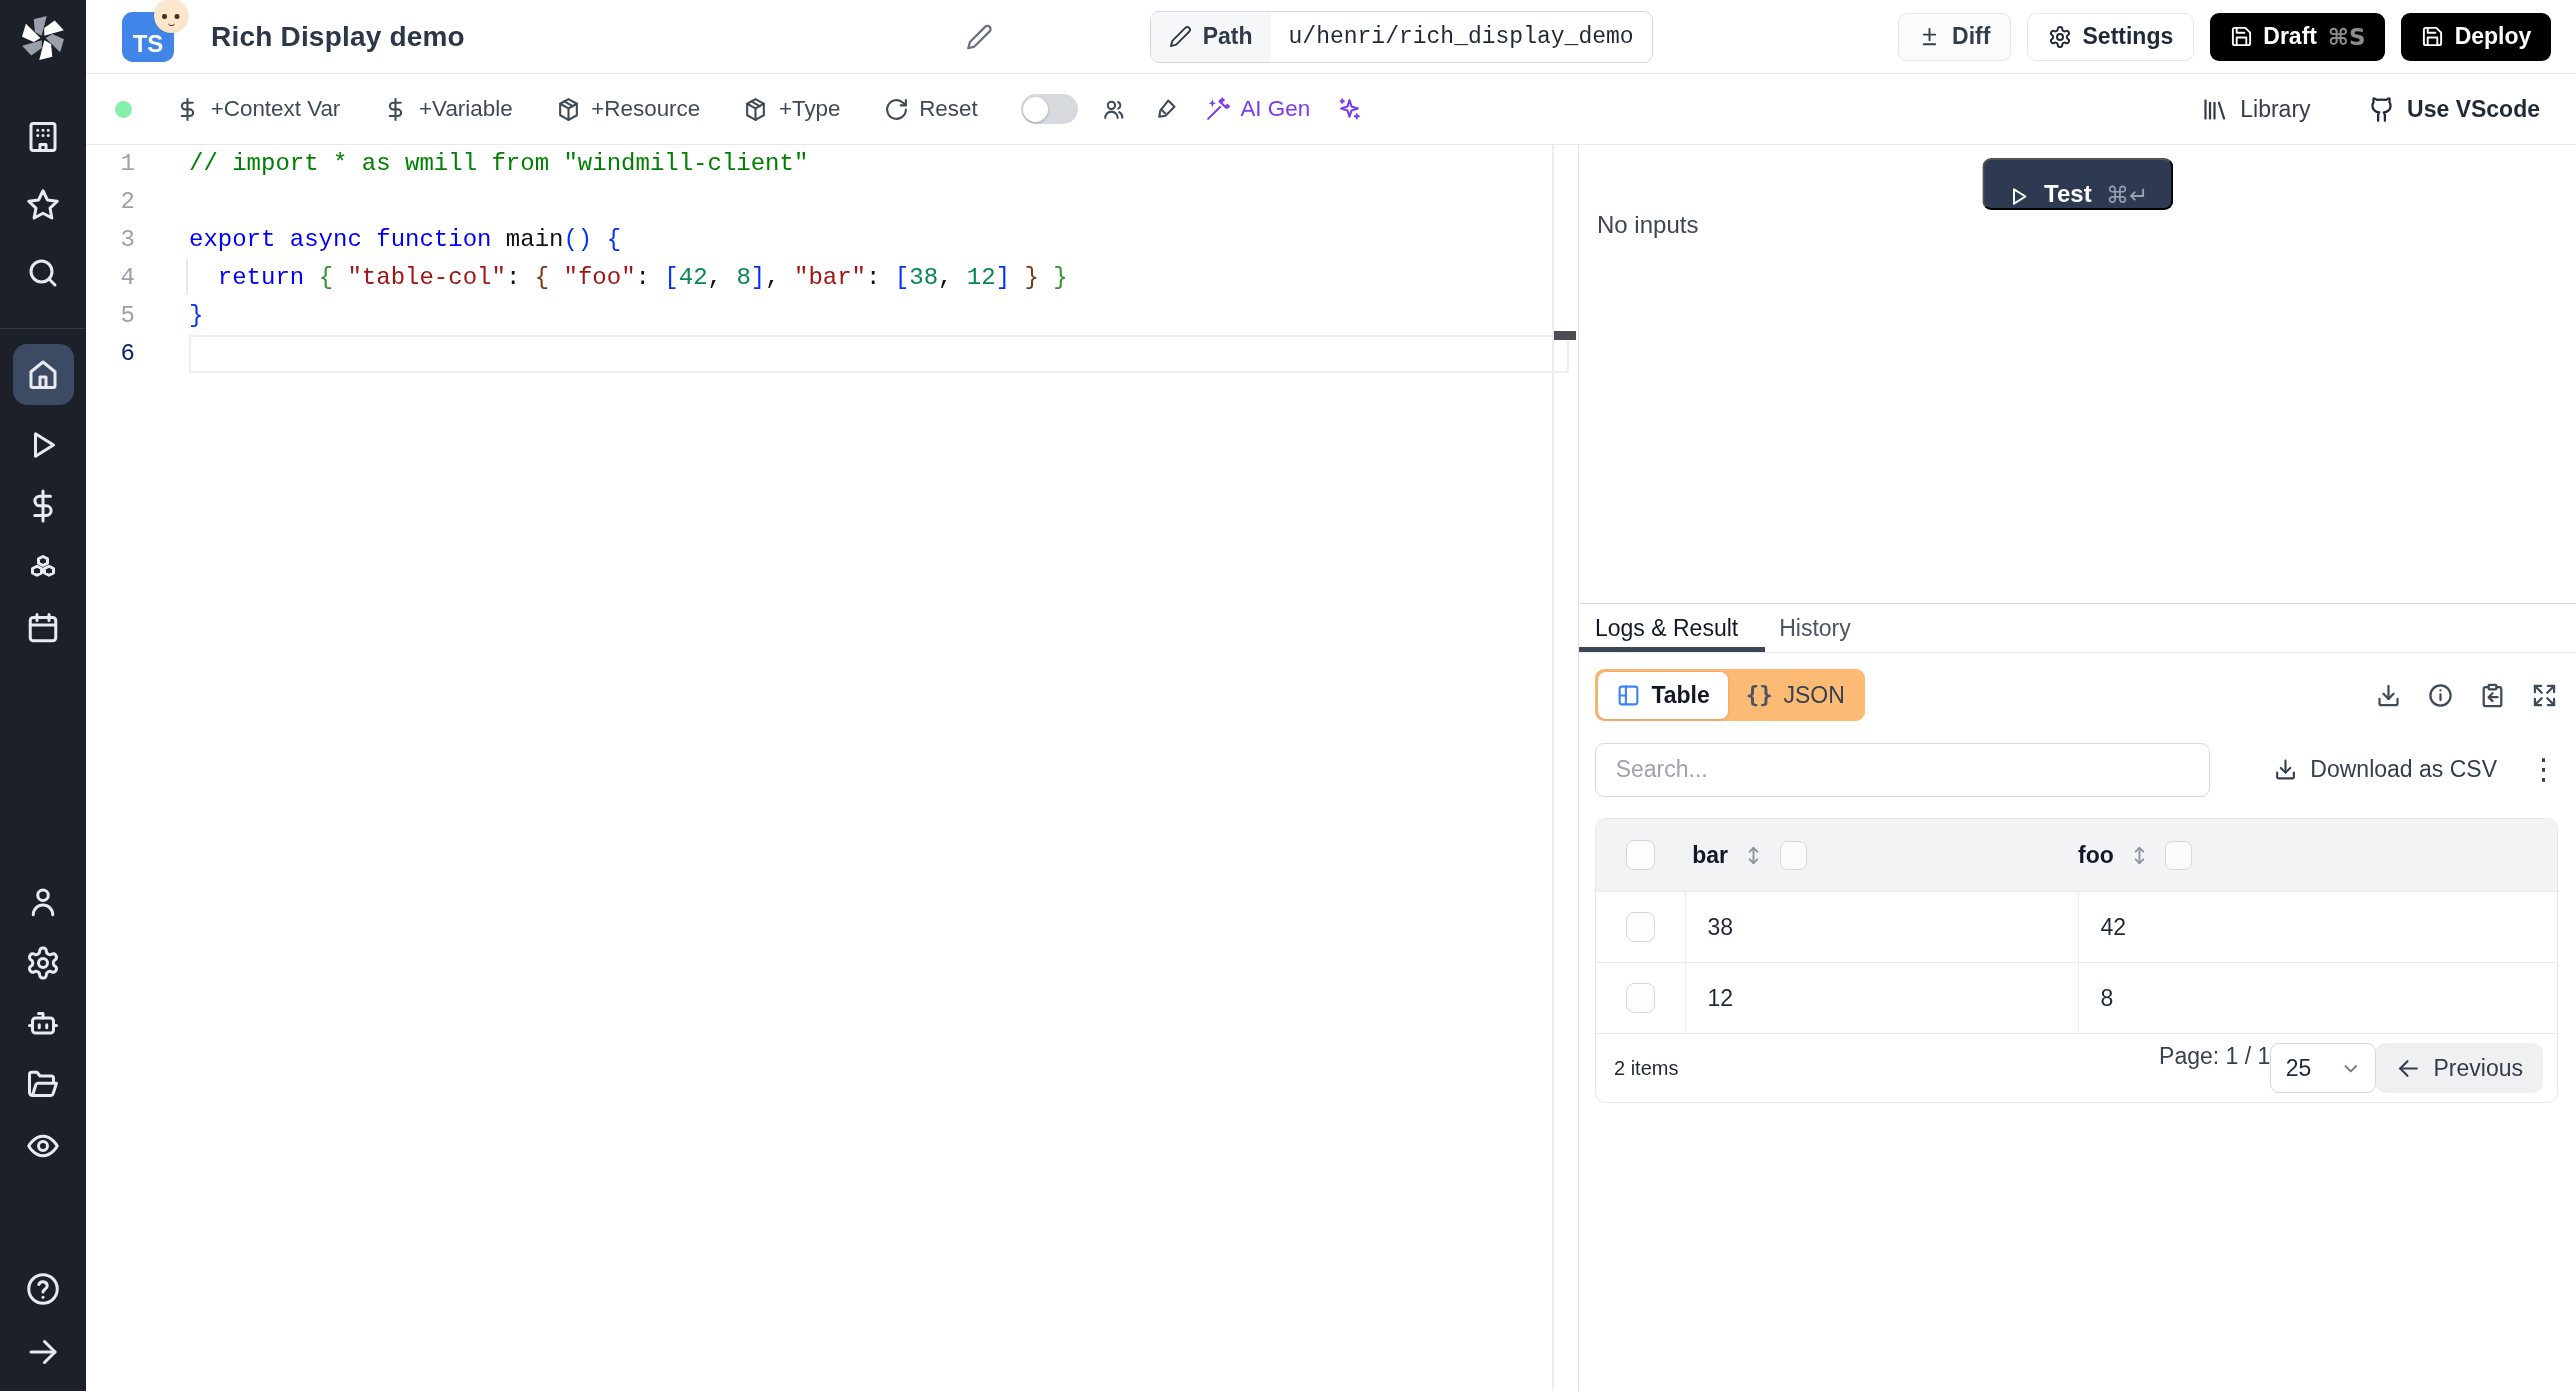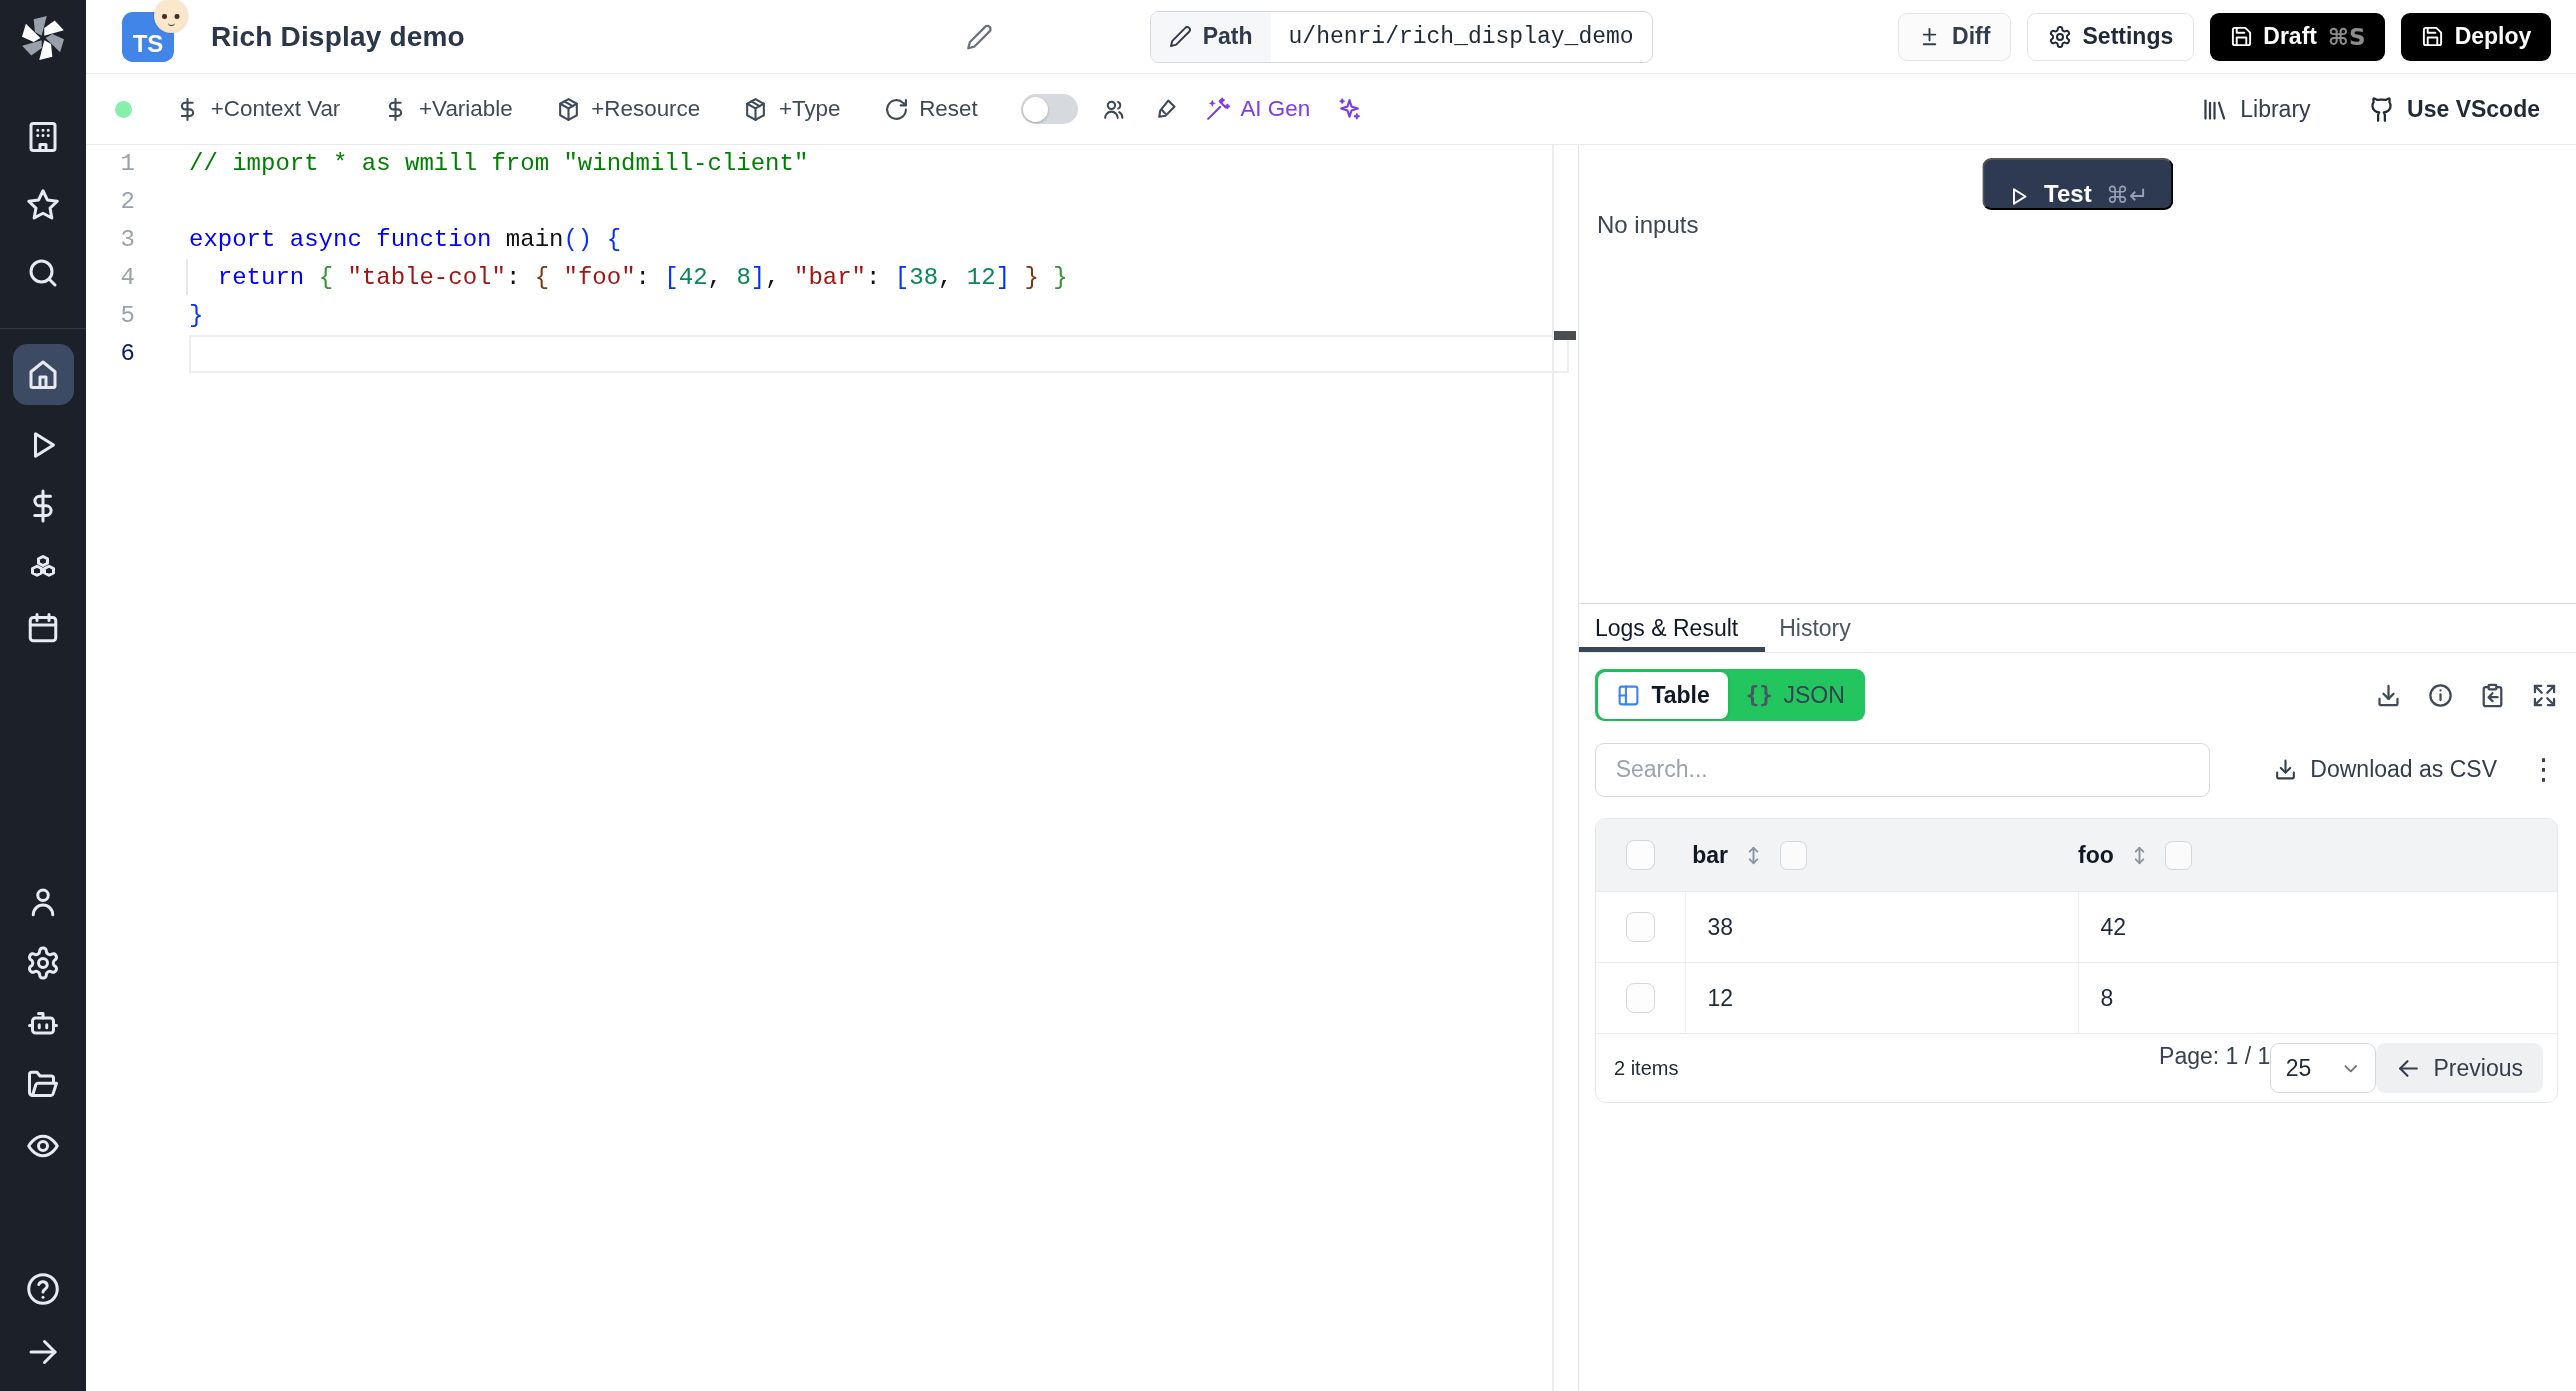--- a/index.html
+++ b/index.html
@@ -76,21 +76,21 @@
   .test-shortcut{color:#97a1b4;font-weight:400;font-family:"DejaVu Sans",sans-serif;font-size:23px}
   .no-inputs{position:absolute;left:18px;top:66px;font-size:24px;color:#3c4654}
 
   .tabs{display:flex;height:48px;border-bottom:1.8px solid #e8eaed;align-items:stretch;padding-left:16px;gap:41px}
   .tab{display:flex;align-items:center;font-size:23px;color:#4b5563;position:relative;cursor:pointer}
   .tab.active{color:#111827;font-weight:500}
   .tab.active::after{content:"";position:absolute;left:-16px;right:-27px;bottom:0;height:5.4px;background:#3b4656}
 
   .result-body{padding:16px 18px 0 16px}
   .result-toolbar{display:flex;align-items:center}
-  .segmented{display:flex;background:#22c55e;border-radius:9px;padding:2.7px}
+  .segmented{display:flex;background:#fdba74;border-radius:9px;padding:2.7px}
   .seg{display:flex;align-items:center;gap:10.7px;height:47px;padding:0 18px;font-size:23px;color:#374151;cursor:pointer;border-radius:8px}
   .seg.active{background:#fff;font-weight:600;color:#111827;box-shadow:0 0.9px 3.6px rgba(0,0,0,.15)}
   .seg svg{width:25px;height:25px;stroke-width:2;fill:none;stroke-linecap:round;stroke-linejoin:round}
   .braces{font-family:"DejaVu Sans Mono",monospace;font-size:22.4px;font-weight:700;color:#4b5563}
   .result-icons{margin-left:auto;display:flex;gap:25px;align-items:center;color:#3f4a59}
   .result-icons .ric{cursor:pointer}
   .result-icons svg{width:27px;height:27px;stroke:currentColor;fill:none;stroke-width:2;stroke-linecap:round;stroke-linejoin:round}
 
   .search-row{display:flex;align-items:center;margin-top:21.5px}
   .search-input{width:615px;height:54px;box-sizing:border-box;border:1.8px solid #d5d9de;border-radius:9px;padding:0 19.7px;font-size:23px;color:#374151;outline:none;font-family:"Liberation Sans",sans-serif}

